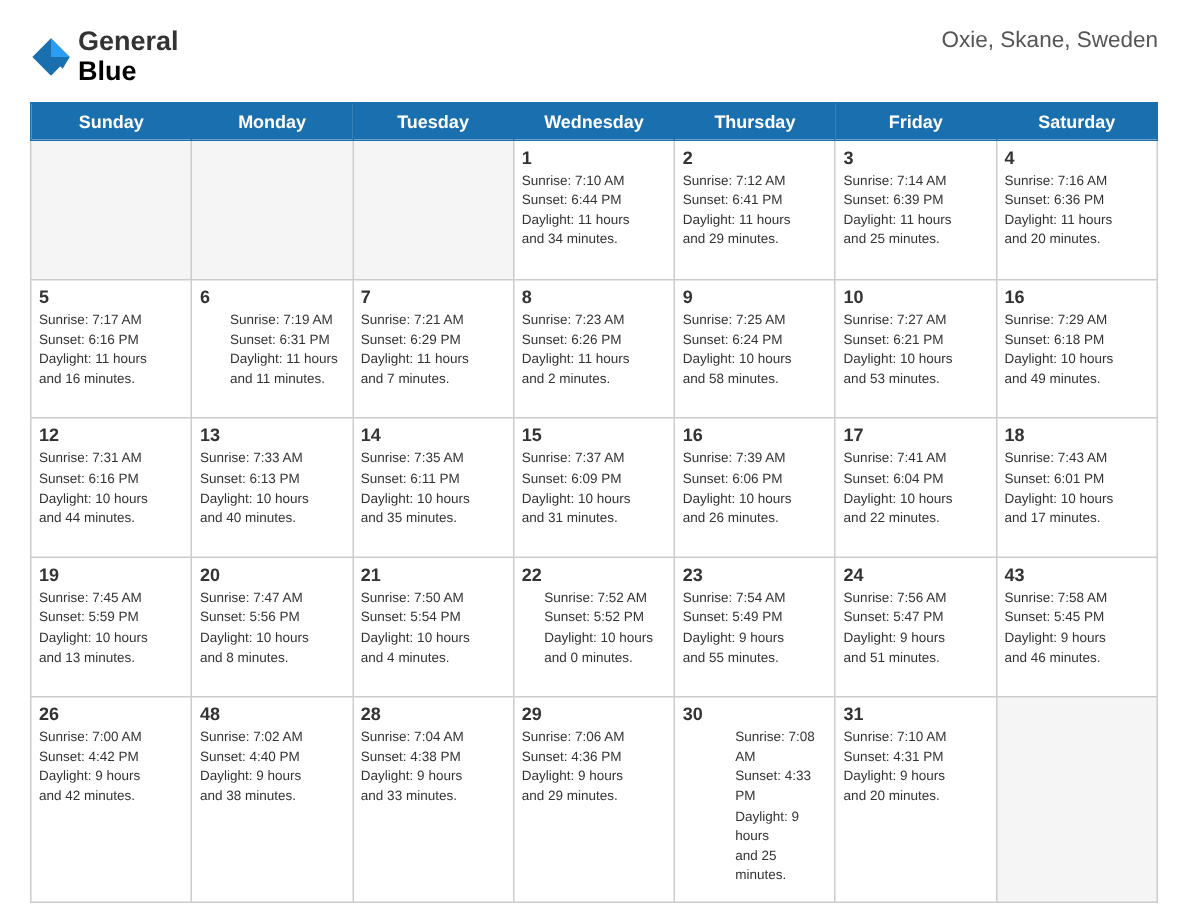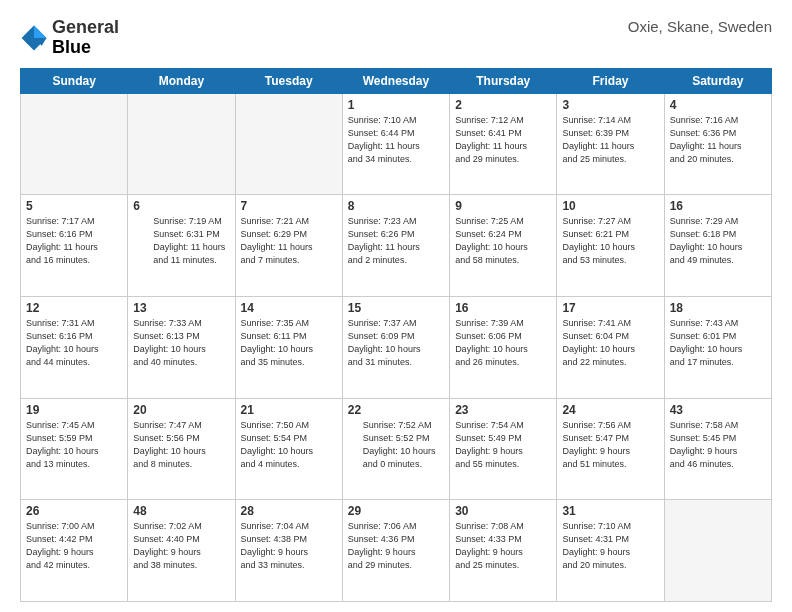--- a/index.html
+++ b/index.html
@@ -340,21 +340,21 @@
           </td>
           <td>
             <span class="day-num">29</span>
             <div class="day-info" style="white-space: pre-line;">Sunrise: 7:06 AM
 Sunset: 4:36 PM
 Daylight: 9 hours
 and 29 minutes.</div>
           </td>
           <td>
             <span class="day-num">30</span>
-            <div class="day-info" style="white-space: pre-line;">Sunrise: 7:08 AM
+            <div class="day-info" style="white-space: pre-line; margin-left: 35px;">Sunrise: 7:08 AM
 Sunset: 4:33 PM
 Daylight: 9 hours
 and 25 minutes.</div>
           </td>
           <td>
             <span class="day-num">31</span>
             <div class="day-info" style="white-space: pre-line;">Sunrise: 7:10 AM
 Sunset: 4:31 PM
 Daylight: 9 hours
 and 20 minutes.</div>

